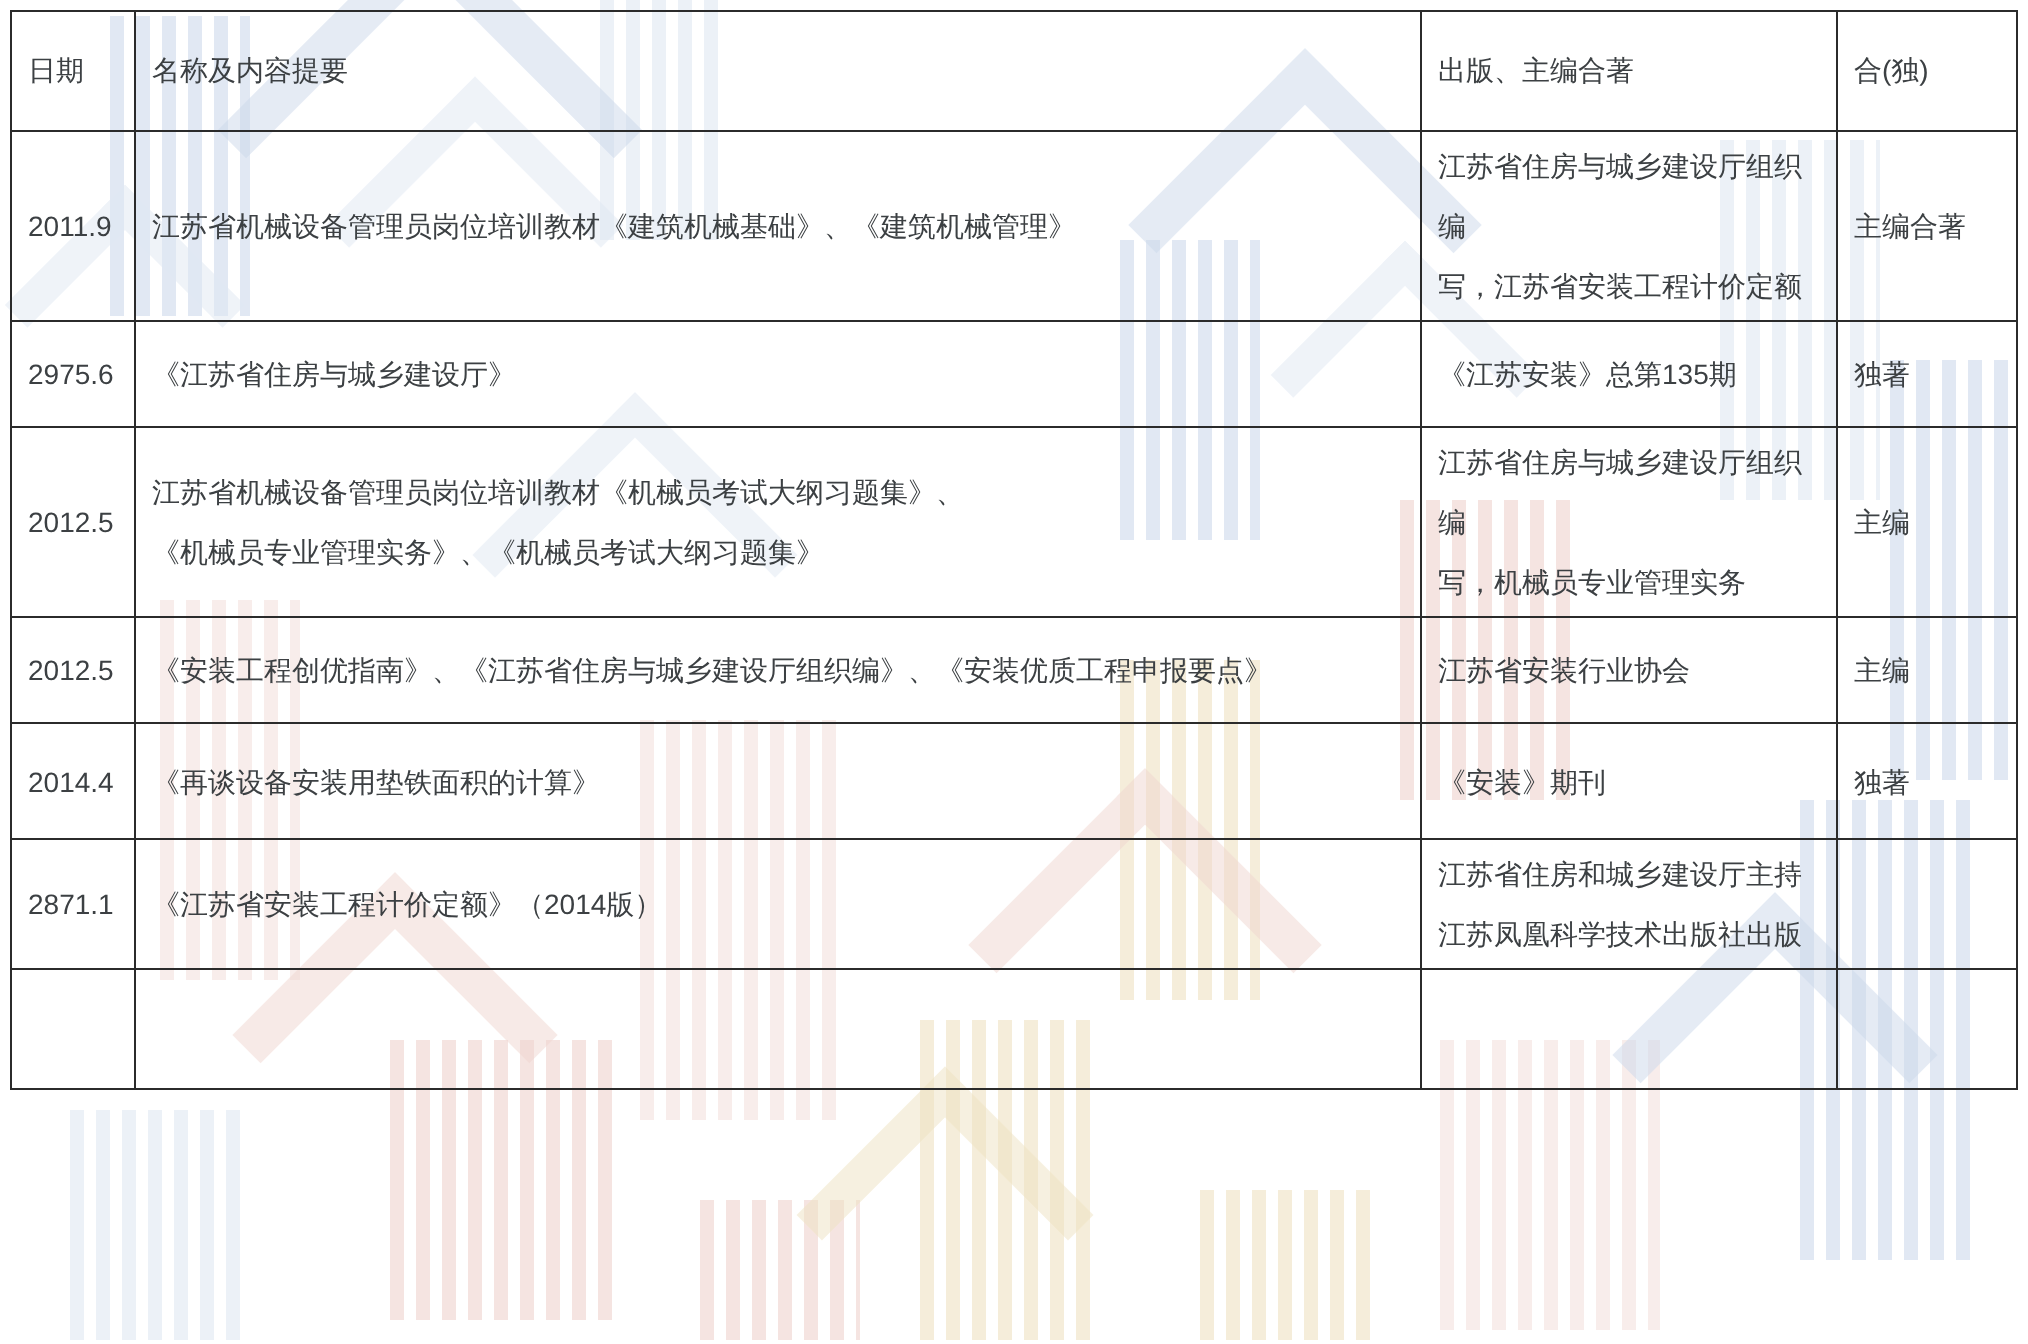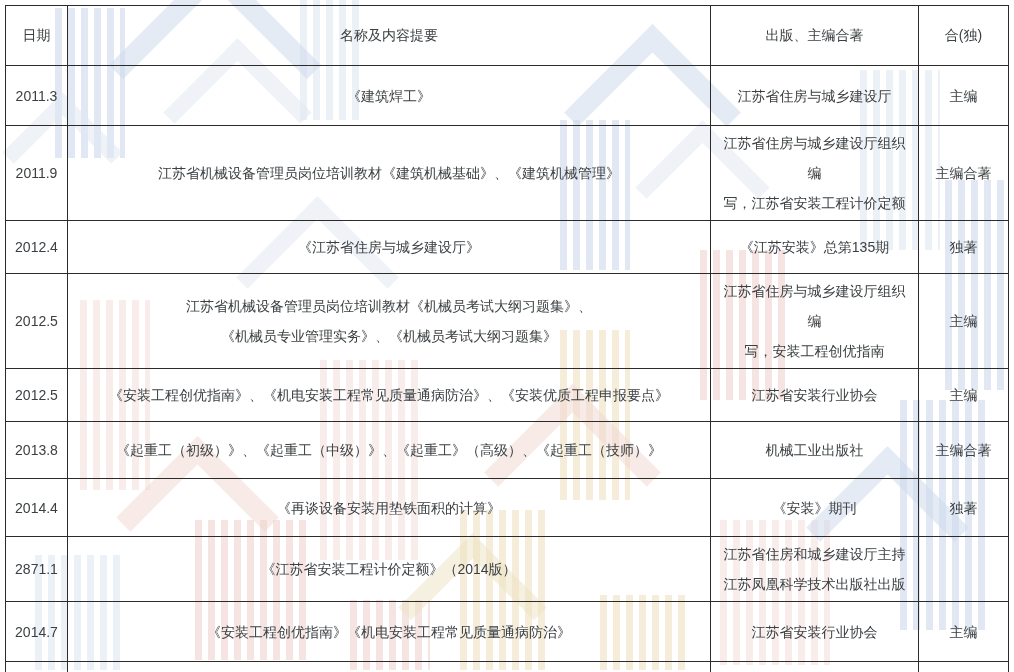--- a/index.html
+++ b/index.html
@@ -36,21 +36,21 @@
   
   .table-wrap { position:absolute; left:5px; top:5px; z-index:1; }
   table.pub-table {
     width:1003px;
     border-collapse:collapse;
     table-layout:fixed;
     background:transparent;
   }
   .pub-table th, .pub-table td {
     border:1px solid #2b2b2b;
-    text-align:center;
+    text-align:left;
     vertical-align:middle;
     font-size:14px;
     font-weight:400;
     padding:2px 8px;
     background:transparent;
   }
   .pub-table .ln { line-height:30px; }
   .pub-table thead tr { height:60px; }
 </style>
 </head>
@@ -95,52 +95,38 @@
     </colgroup>
     <thead>
       <tr>
         <th>日期</th>
         <th>名称及内容提要</th>
         <th>出版、主编合著</th>
         <th>合(独)</th>
       </tr>
     </thead>
     <tbody>
-        <tr style="height: 60px;">
-          <td>
-            <div class="ln">2011.3</div>
-          </td>
-          <td>
-            <div class="ln">《建筑焊工》</div>
-          </td>
-          <td>
-            <div class="ln">江苏省住房与城乡建设厅</div>
-          </td>
-          <td>
-            <div class="ln">主编</div>
-          </td>
-        </tr>
         <tr style="height: 70px;">
           <td>
             <div class="ln">2011.9</div>
           </td>
           <td>
             <div class="ln">江苏省机械设备管理员岗位培训教材《建筑机械基础》、《建筑机械管理》</div>
           </td>
           <td>
             <div class="ln">江苏省住房与城乡建设厅组织编</div>
             <div class="ln">写，江苏省安装工程计价定额</div>
           </td>
           <td>
             <div class="ln">主编合著</div>
           </td>
         </tr>
         <tr style="height: 53px;">
           <td>
-            <div class="ln">2012.4</div>
+            <div class="ln">2975.6</div>
           </td>
           <td>
             <div class="ln">《江苏省住房与城乡建设厅》</div>
           </td>
           <td>
             <div class="ln">《江苏安装》总第135期</div>
           </td>
           <td>
             <div class="ln">独著</div>
           </td>
@@ -148,52 +134,38 @@
         <tr style="height: 67px;">
           <td>
             <div class="ln">2012.5</div>
           </td>
           <td>
             <div class="ln">江苏省机械设备管理员岗位培训教材《机械员考试大纲习题集》、</div>
             <div class="ln">《机械员专业管理实务》、《机械员考试大纲习题集》</div>
           </td>
           <td>
             <div class="ln">江苏省住房与城乡建设厅组织编</div>
-            <div class="ln">写，安装工程创优指南</div>
+            <div class="ln">写，机械员专业管理实务</div>
           </td>
           <td>
             <div class="ln">主编</div>
           </td>
         </tr>
         <tr style="height: 53px;">
           <td>
             <div class="ln">2012.5</div>
           </td>
           <td>
-            <div class="ln">《安装工程创优指南》、《机电安装工程常见质量通病防治》、《安装优质工程申报要点》</div>
+            <div class="ln">《安装工程创优指南》、《江苏省住房与城乡建设厅组织编》、《安装优质工程申报要点》</div>
           </td>
           <td>
             <div class="ln">江苏省安装行业协会</div>
           </td>
           <td>
             <div class="ln">主编</div>
-          </td>
-        </tr>
-        <tr style="height: 57px;">
-          <td>
-            <div class="ln">2013.8</div>
-          </td>
-          <td>
-            <div class="ln">《起重工（初级）》、《起重工（中级）》、《起重工》（高级）、《起重工（技师）》</div>
-          </td>
-          <td>
-            <div class="ln">机械工业出版社</div>
-          </td>
-          <td>
-            <div class="ln">主编合著</div>
           </td>
         </tr>
         <tr style="height: 58px;">
           <td>
             <div class="ln">2014.4</div>
           </td>
           <td>
             <div class="ln">《再谈设备安装用垫铁面积的计算》</div>
           </td>
           <td>
@@ -209,34 +181,20 @@
           </td>
           <td>
             <div class="ln">《江苏省安装工程计价定额》（2014版）</div>
           </td>
           <td>
             <div class="ln">江苏省住房和城乡建设厅主持</div>
             <div class="ln">江苏凤凰科学技术出版社出版</div>
           </td>
           <td>
             <div class="ln"></div>
-          </td>
-        </tr>
-        <tr style="height: 60px;">
-          <td>
-            <div class="ln">2014.7</div>
-          </td>
-          <td>
-            <div class="ln">《安装工程创优指南》《机电安装工程常见质量通病防治》</div>
-          </td>
-          <td>
-            <div class="ln">江苏省安装行业协会</div>
-          </td>
-          <td>
-            <div class="ln">主编</div>
           </td>
         </tr>
         <tr style="height: 60px;">
           <td></td>
           <td></td>
           <td></td>
           <td></td>
         </tr>
       </tbody>
   </table>

